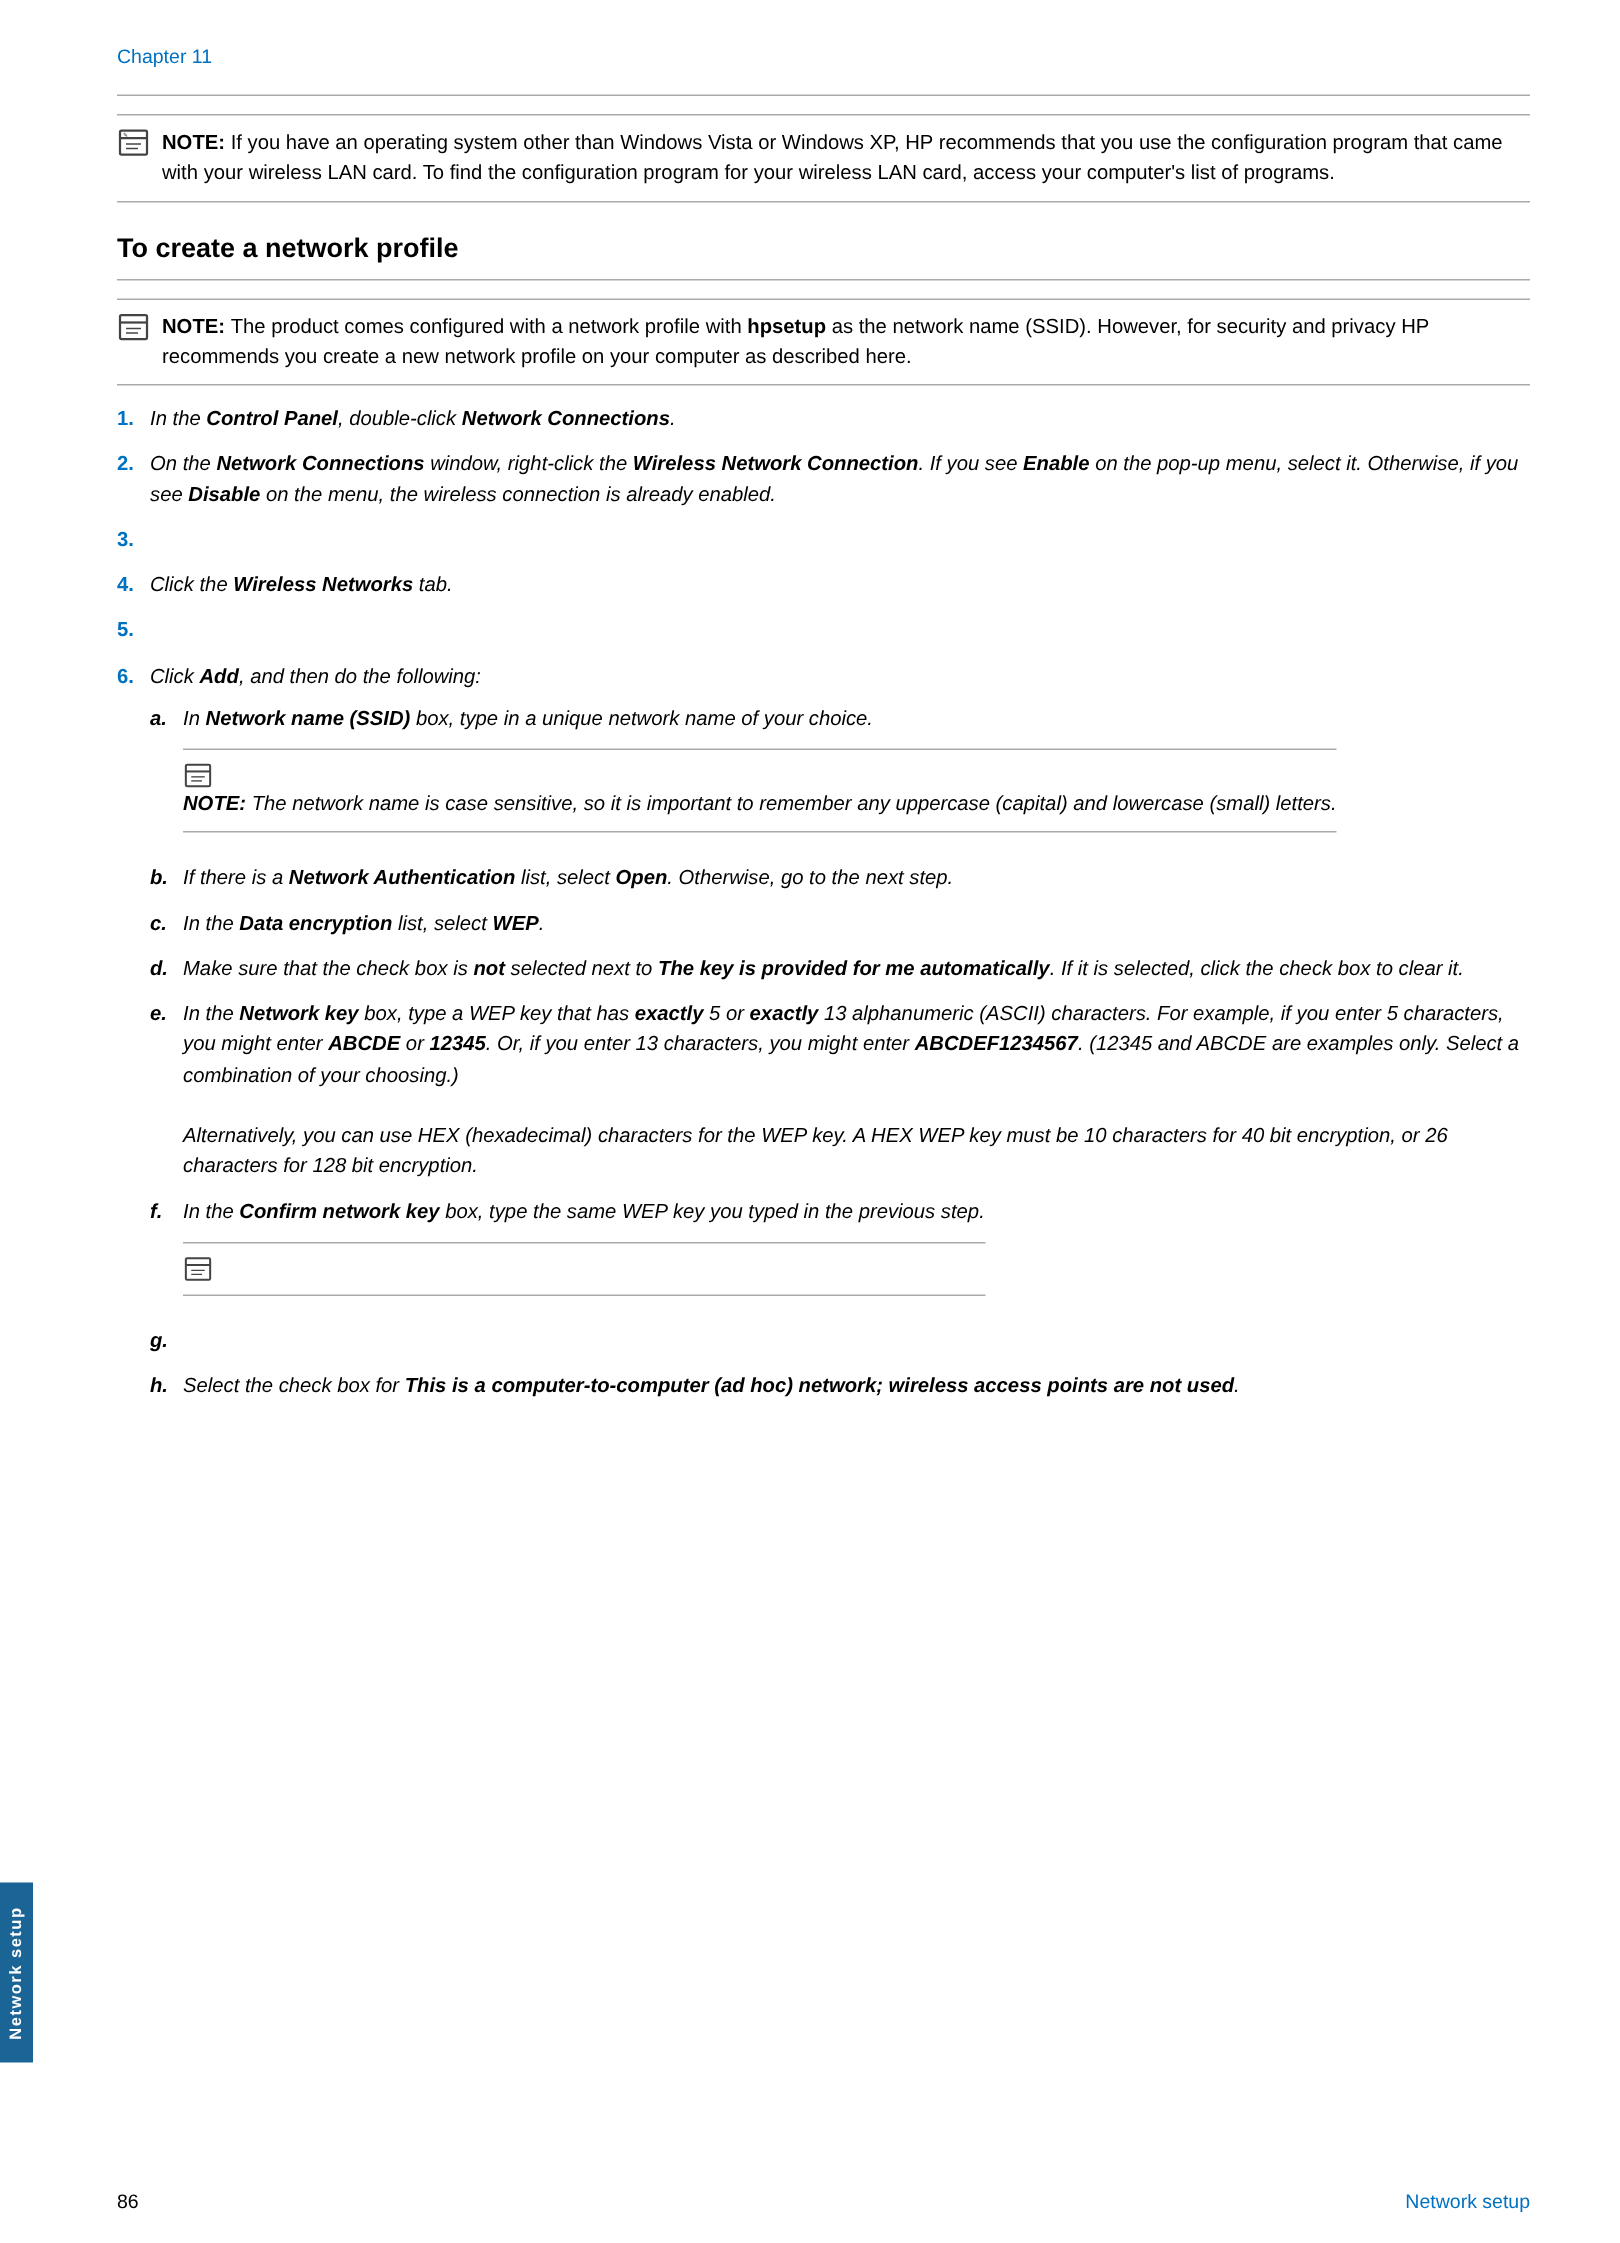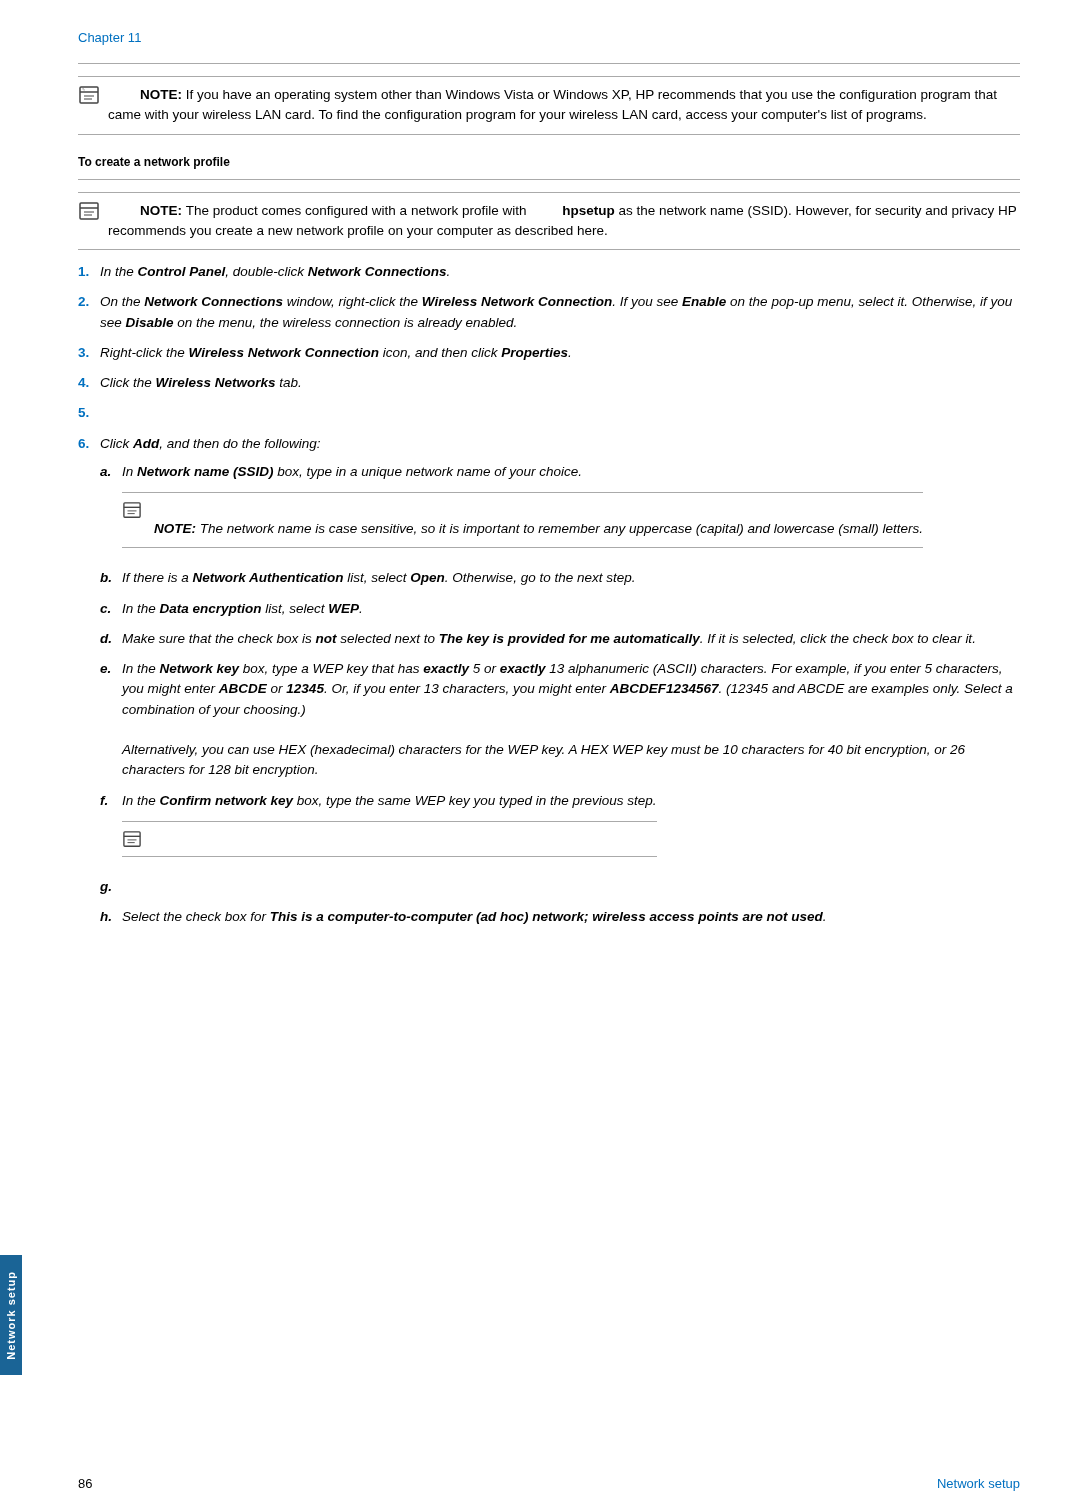--- a/index.html
+++ b/index.html
@@ -81,26 +81,25 @@
       border-bottom: 1px solid #aaa;
     }
 
     .note-text {
       font-size: 13.5px;
       line-height: 1.5;
     }
 
     .note-text strong {
       font-weight: bold;
-      margin-left: 32px;
     }
 
     .section-heading {
       font-weight: bold;
-      font-size: 12px;
+      font-size: 18px;
       margin: 20px 0 8px 0;
     }
 
     .numbered-list {
       list-style: none;
       padding: 0;
       margin: 0;
     }
 
     .numbered-list > li {
@@ -162,21 +161,21 @@
       display: flex;
       align-items: flex-start;
       margin: 10px 0 10px 0;
       padding: 8px 0;
       border-top: 1px solid #aaa;
       border-bottom: 1px solid #aaa;
     }
 
     .footer-bar {
       position: absolute;
-      bottom: 4px;
+      bottom: 20px;
       left: 50px;
       right: 60px;
       display: flex;
       align-items: center;
       justify-content: space-between;
     }
 
     .footer-page {
       font-size: 13px;
       color: #000;
@@ -257,23 +256,20 @@
 
       <li>
         <span class="list-num" style="color:#0070c0;">2.</span>
         <div class="list-content">
           On the <strong>Network Connections</strong> window, right-click the <strong>Wireless Network Connection</strong>. If you see <strong>Enable</strong> on the pop-up menu, select it. Otherwise, if you see <strong>Disable</strong> on the menu, the wireless connection is already enabled.
         </div>
       </li>
 
       <li>
         <span class="list-num" style="color:#0070c0;">3.</span>
-        <div class="list-content">
-          Right-click the <strong>Wireless Network Connection</strong> icon, and then click <strong>Properties</strong>.
-        </div>
       </li>
 
       <li>
         <span class="list-num" style="color:#0070c0;">4.</span>
         <div class="list-content">
           Click the <strong>Wireless Networks</strong> tab.
         </div>
       </li>
 
       <li>

